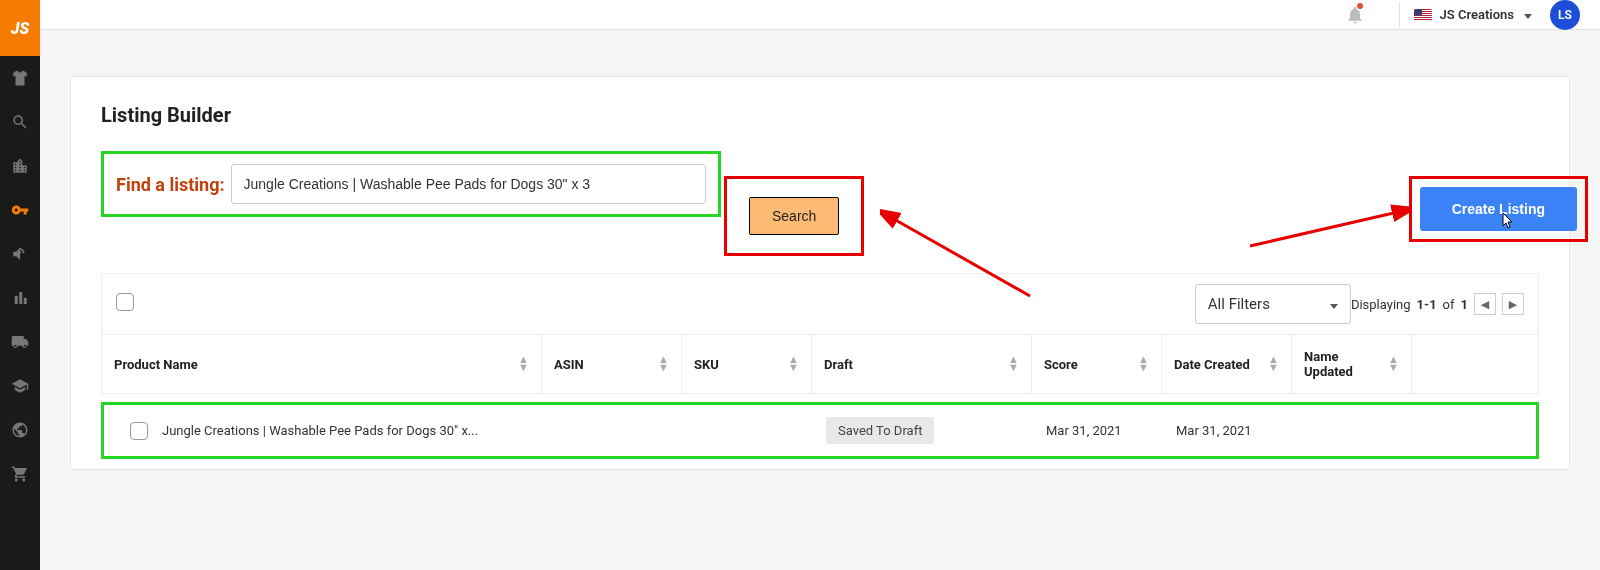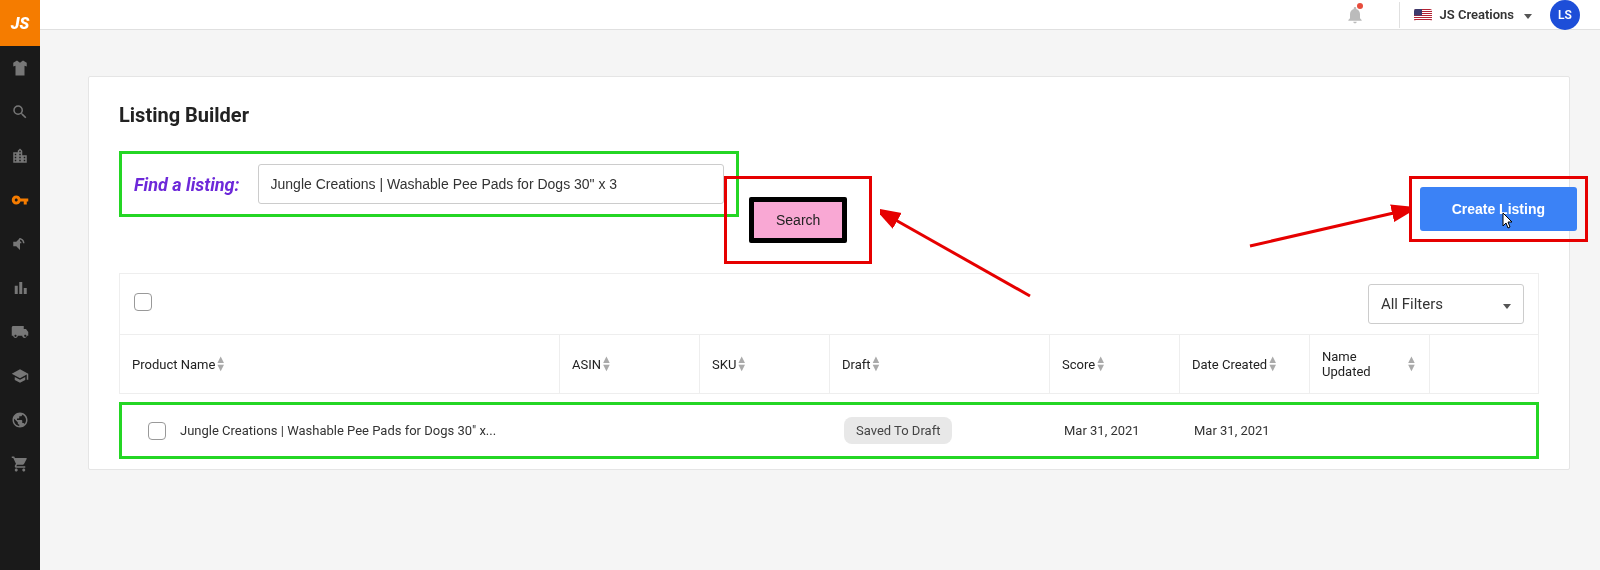--- a/index.html
+++ b/index.html
@@ -9,60 +9,60 @@
     .topbar-bell { width: 20px; height: 20px; position: relative; margin-right: 20px; color: #bbb; }
     .topbar-bell svg { width: 20px; height: 20px; }
     .topbar-bell .dot { position: absolute; top: -2px; right: 2px; width: 6px; height: 6px; background: #e74c3c; border-radius: 50%; }
     .topbar-sep { width: 1px; height: 26px; background: #e0e0e0; margin: 0 14px; }
     .topbar-flag { width: 18px; height: 12px; border-radius: 2px; overflow: hidden; margin-right: 8px; display: inline-flex; }
     .topbar-account { display: flex; align-items: center; cursor: pointer; font-size: 13px; color: #333; font-weight: 600; }
     .topbar-account .caret { margin-left: 10px; }
     .topbar-avatar { width: 30px; height: 30px; border-radius: 50%; background: #1d4ed8; color: #fff; display: flex; align-items: center; justify-content: center; font-size: 12px; font-weight: 600; margin-left: 18px; }
 
     .sidebar { position: absolute; top: 0; left: 0; bottom: 0; width: 40px; background: #1a1a1a; display: flex; flex-direction: column; z-index: 20; }
-    .sidebar-logo { width: 40px; height: 46px; background: #f57c00; color: #fff; display: flex; align-items: center; justify-content: center; font-weight: 900; font-style: italic; font-size: 16px; }
+    .sidebar-logo { width: 40px; height: 56px; background: #f57c00; color: #fff; display: flex; align-items: center; justify-content: center; font-weight: 900; font-style: italic; font-size: 16px; }
     .sidebar-item { width: 40px; height: 44px; display: flex; align-items: center; justify-content: center; color: #777; cursor: pointer; }
     .sidebar-item.active { color: #f57c00; }
     .sidebar-item svg { width: 18px; height: 18px; fill: currentColor; }
 
-    .main { position: absolute; top: 46px; left: 40px; right: 0; bottom: 0; padding: 30px 30px 0 48px; overflow: auto; }
+    .main { position: absolute; top: 46px; left: 40px; right: 0; bottom: 0; padding: 30px 30px 0 30px; overflow: auto; }
     .card { background: #fff; border: 1px solid #e5e5e5; border-radius: 2px; padding: 26px 30px 10px 30px; }
     .page-title { font-size: 20px; font-weight: 700; color: #222; margin-bottom: 24px; }
 
     .search-row { border: 3px solid #24d624; padding: 10px 12px; display: flex; align-items: center; width: 620px; position: relative; }
-    .search-label { font-size: 18px; font-weight: 700; color: #6d28d9; margin-right: 18px; white-space: nowrap; font-style: italic; }
+    .search-label { font-size: 18px; font-weight: 700; color: #c2410c; margin-right: 6px; white-space: nowrap; }
     .search-input { flex: 1; height: 40px; border: 1px solid #ccc; border-radius: 3px; padding: 0 12px; font-size: 14px; color: #333; }
 
     .search-btn-box { position: absolute; top: 130px; left: 684px; border: 3px solid #e60000; padding: 18px 22px; }
-    .search-btn { background: #f9a8d4; border: 5px solid #000000; padding: 10px 22px; font-size: 14px; color: #222; cursor: pointer; border-radius: 2px; }
+    .search-btn { background: #fdba74; border: 1px solid #000000; padding: 10px 22px; font-size: 14px; color: #222; cursor: pointer; border-radius: 2px; }
 
     .create-btn-box { position: absolute; top: 130px; right: 12px; border: 3px solid #e60000; padding: 8px; }
     .create-btn { background: #3b82f6; color: #fff; border: none; padding: 14px 32px; font-size: 14px; font-weight: 600; cursor: pointer; border-radius: 3px; position: relative; }
     .create-btn .cursor-icon { position: absolute; left: 50%; top: 55%; }
 
     .arrow { position: absolute; pointer-events: none; }
 
     .filter-row { display: flex; align-items: center; justify-content: space-between; margin-top: 56px; padding: 10px 14px; border: 1px solid #eee; }
     .filter-left { }
     .checkbox { width: 18px; height: 18px; border: 1.5px solid #999; border-radius: 4px; display: inline-block; cursor: pointer; background: #fff; }
     .filter-right { display: flex; align-items: center; gap: 0; }
     .dropdown { border: 1px solid #ccc; border-radius: 3px; padding: 10px 12px; font-size: 15px; color: #333; display: flex; align-items: center; gap: 60px; cursor: pointer; background: #fff; }
     .pager { display: flex; align-items: center; gap: 6px; font-size: 13px; color: #333; }
     .pager-btn { width: 22px; height: 22px; border: 1px solid #ccc; background: #fff; display: flex; align-items: center; justify-content: center; cursor: pointer; color: #666; font-size: 11px; }
 
     .thead { display: grid; grid-template-columns: 440px 140px 130px 220px 130px 130px 120px 1fr; border: 1px solid #eee; border-top: none; }
-    .th { padding: 14px 12px; font-size: 13px; font-weight: 400; color: #222; display: flex; align-items: center; justify-content: flex-start; border-right: 1px solid #eee; }
+    .th { padding: 14px 12px; font-size: 13px; font-weight: 700; color: #222; display: flex; align-items: center; justify-content: space-between; border-right: 1px solid #eee; }
     .th:last-child { border-right: none; }
     .sort-icon { color: #aaa; font-size: 11px; line-height: 8px; display: flex; flex-direction: column; }
 
     .trow-wrap { border: 3px solid #24d624; border-top-width: 3px; margin-top: 8px; }
     .trow { display: grid; grid-template-columns: 440px 140px 130px 220px 130px 130px 120px 1fr; align-items: center; }
     .td { padding: 12px 12px; font-size: 13px; color: #333; }
     .td.name { display: flex; align-items: center; gap: 14px; }
-    .status-badge { background: #e8e8e8; padding: 6px 12px; border-radius: 8px; font-size: 13px; color: #444; display: inline-block; }
+    .status-badge { background: #e8e8e8; padding: 6px 12px; border-radius: 2px; font-size: 13px; color: #444; display: inline-block; }
     
     .caret-down { display: inline-block; width: 0; height: 0; border-left: 4px solid transparent; border-right: 4px solid transparent; border-top: 5px solid #555; }
   </style>
 </head>
 <body>
 
 <div class="topbar">
   <div class="topbar-bell">
     <svg viewBox="0 0 24 24" fill="currentColor">
         <path d="M12 22c1.1 0 2-.9 2-2h-4c0 1.1.9 2 2 2zm6-6V11c0-3.07-1.63-5.64-4.5-6.32V4c0-.83-.67-1.5-1.5-1.5S10.5 3.17 10.5 4v.68C7.64 5.36 6 7.92 6 11v5l-2 2v1h16v-1l-2-2z"></path>
@@ -153,20 +153,28 @@
     </div>
 
     <div class="filter-row">
       <div class="filter-left">
         <span class="checkbox"></span>
       </div>
       <div class="filter-right">
         <div class="dropdown">
           <span>All Filters</span>
           <span><span class="caret-down"></span></span>
+        </div>
+        <div class="pager">
+          <span>Displaying</span>
+          <b>1-1</b>
+          <span>of</span>
+          <b>1</b>
+          <span class="pager-btn">◀</span>
+          <span class="pager-btn">▶</span>
         </div>
       </div>
     </div>
 
     <div class="thead">
       <div class="th">
         <span>Product Name</span>
         <span class="sort-icon">
             <span>▲</span>
             <span>▼</span>

